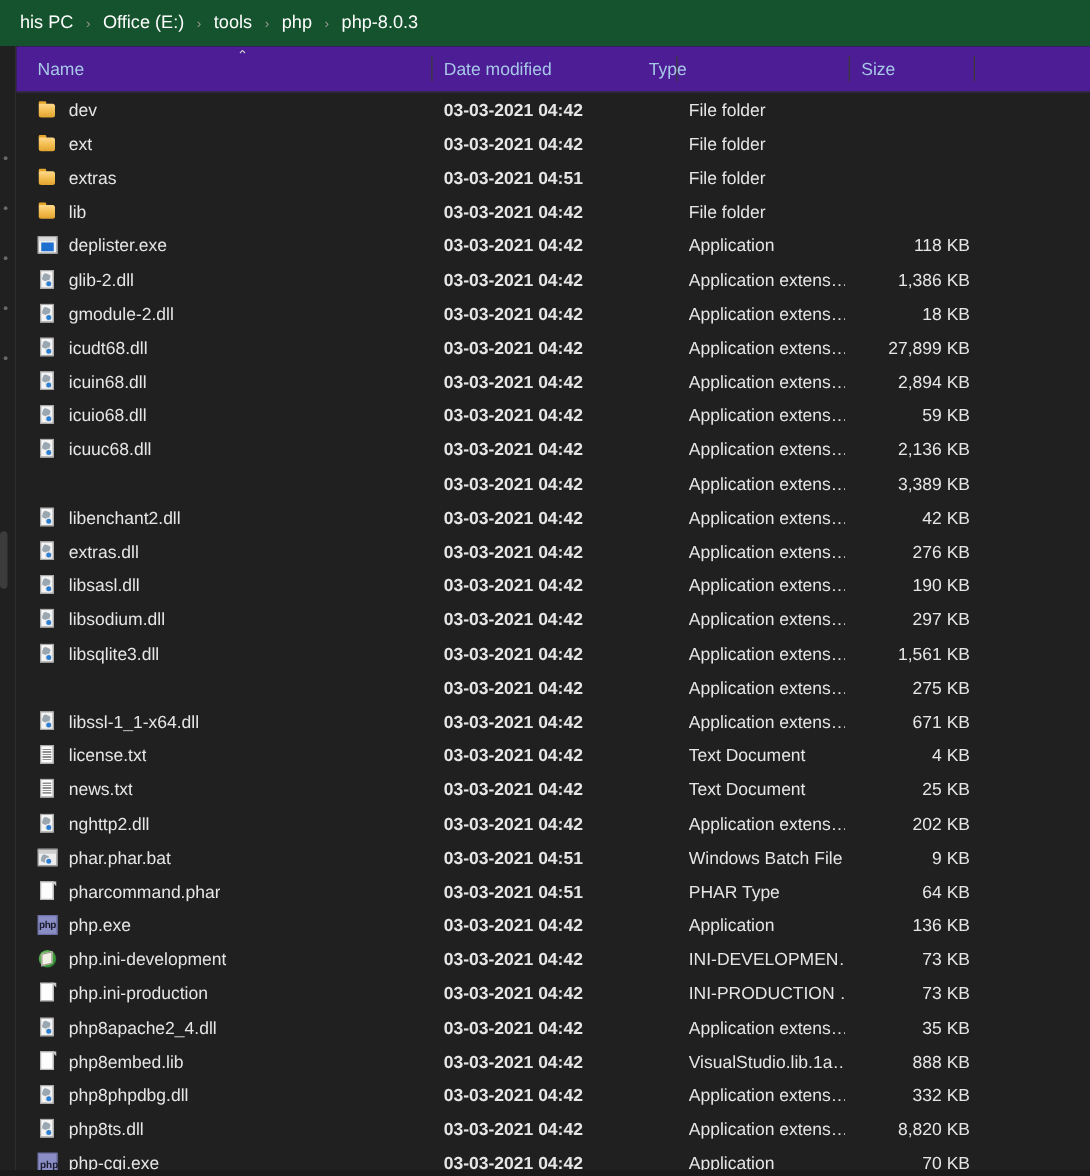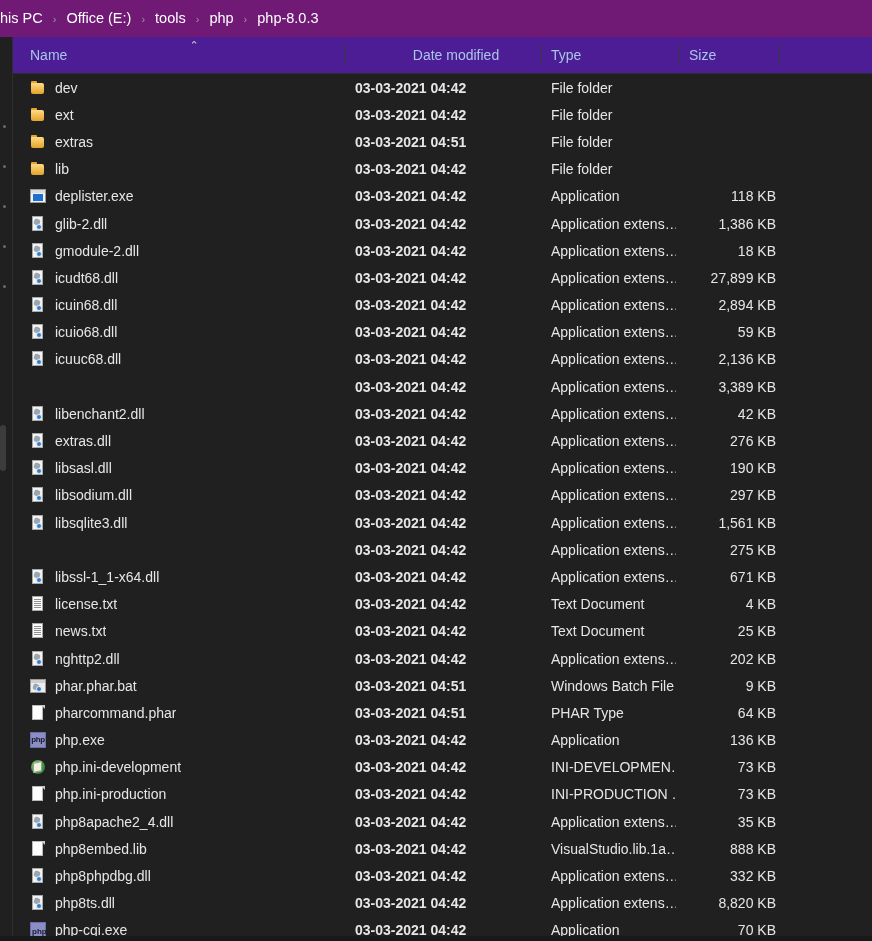--- a/index.html
+++ b/index.html
@@ -20,24 +20,24 @@
     height: 941px;
     background: #191919;
     overflow: hidden;
   }
 
   
   .addressbar {
     position: absolute;
     left: 0; top: 0;
     width: 872px; height: 37px;
-    background: #701a75;
+    background: #14532d;
     display: flex;
     align-items: center;
-    padding-left: 0px;
+    padding-left: 16px;
     box-sizing: border-box;
   }
   .crumb {
     color: #ffffff;
     font-size: 14.5px;
     line-height: 1;
     padding: 3px 6px;
     border-radius: 3px;
     white-space: nowrap;
     cursor: default;
@@ -117,22 +117,22 @@
     height: 36px;
     display: flex;
     align-items: center;
     color: #a8c7e8;
     font-size: 14px;
     box-sizing: border-box;
     cursor: default;
   }
   .colcell .lbl { white-space: nowrap; }
   .col-name { left: 0px;   width: 332px; padding-left: 17px; }
-  .col-date { left: 332px; width: 196px; padding-left: 26px; justify-content: center; }
-  .col-type { left: 528px; width: 138px; padding-left: 10px; }
+  .col-date { left: 332px; width: 196px; padding-left: 10px; }
+  .col-type { left: 496px; width: 138px; padding-left: 10px; }
   .col-size { left: 666px; width: 100px; padding-left: 10px; }
   .col-tail { left: 766px; width: 93px;  padding-left: 10px; }
   .col-sep {
     position: absolute;
     top: 8px;
     width: 1px; height: 20px;
     background: #3a3a3a;
   }
   .sort-arrow {
     position: absolute;

